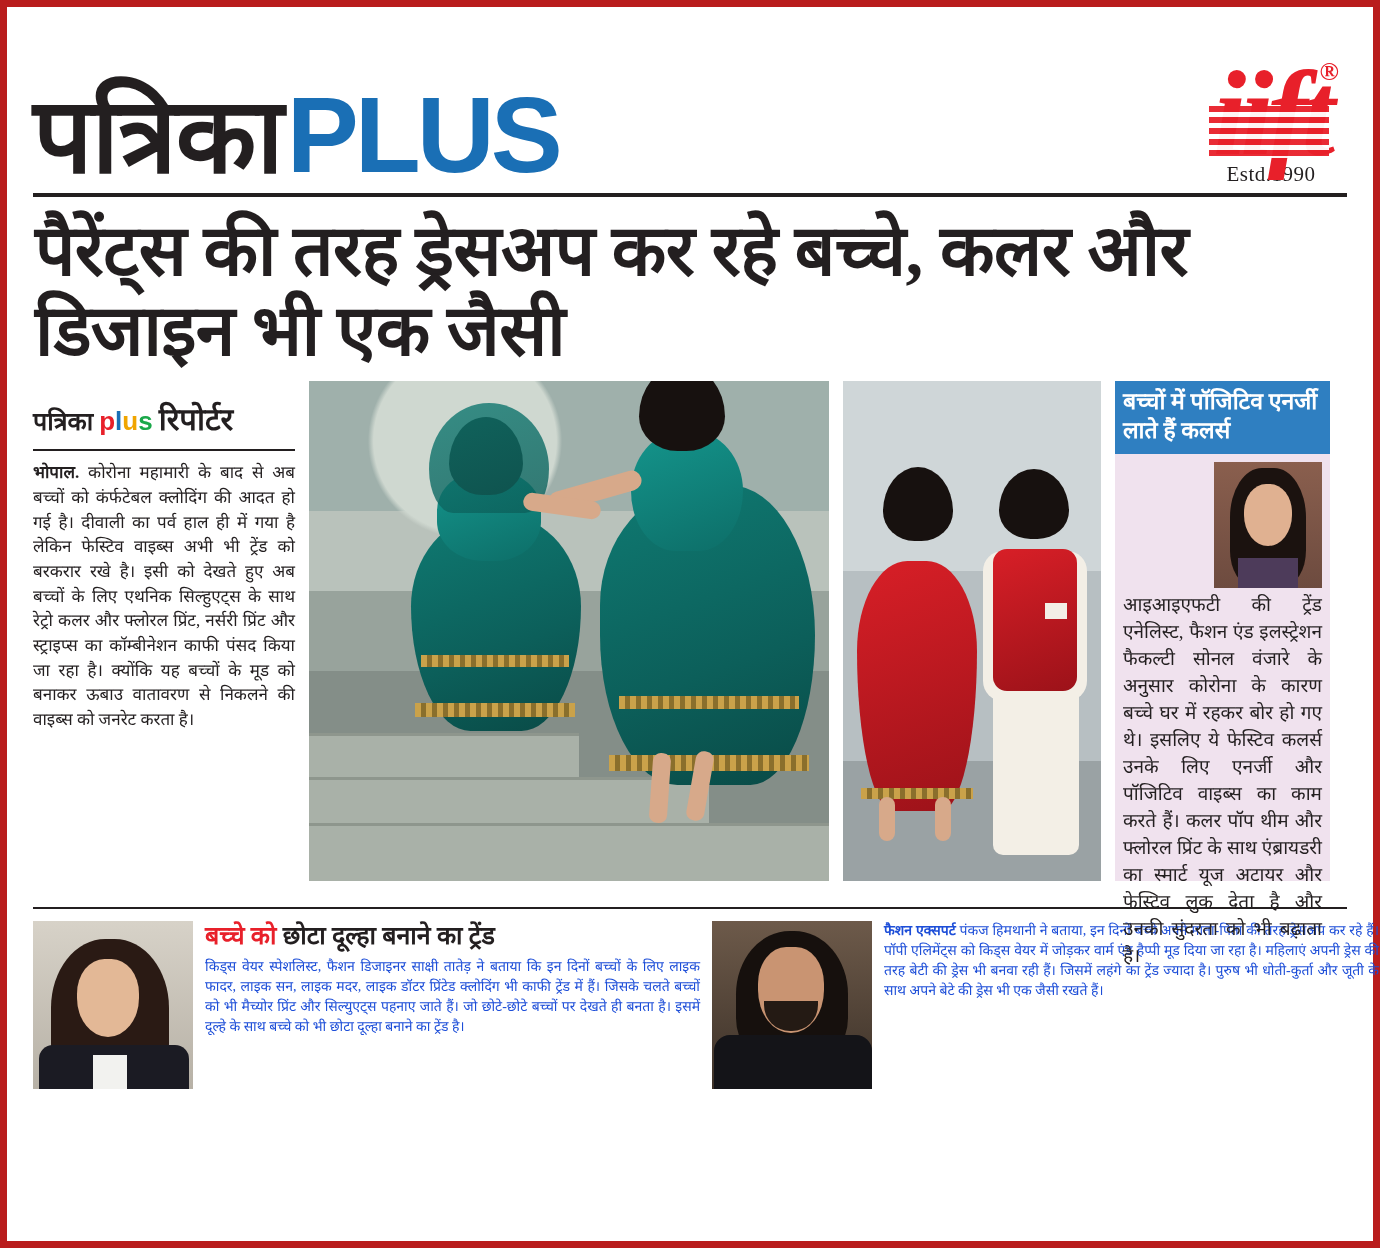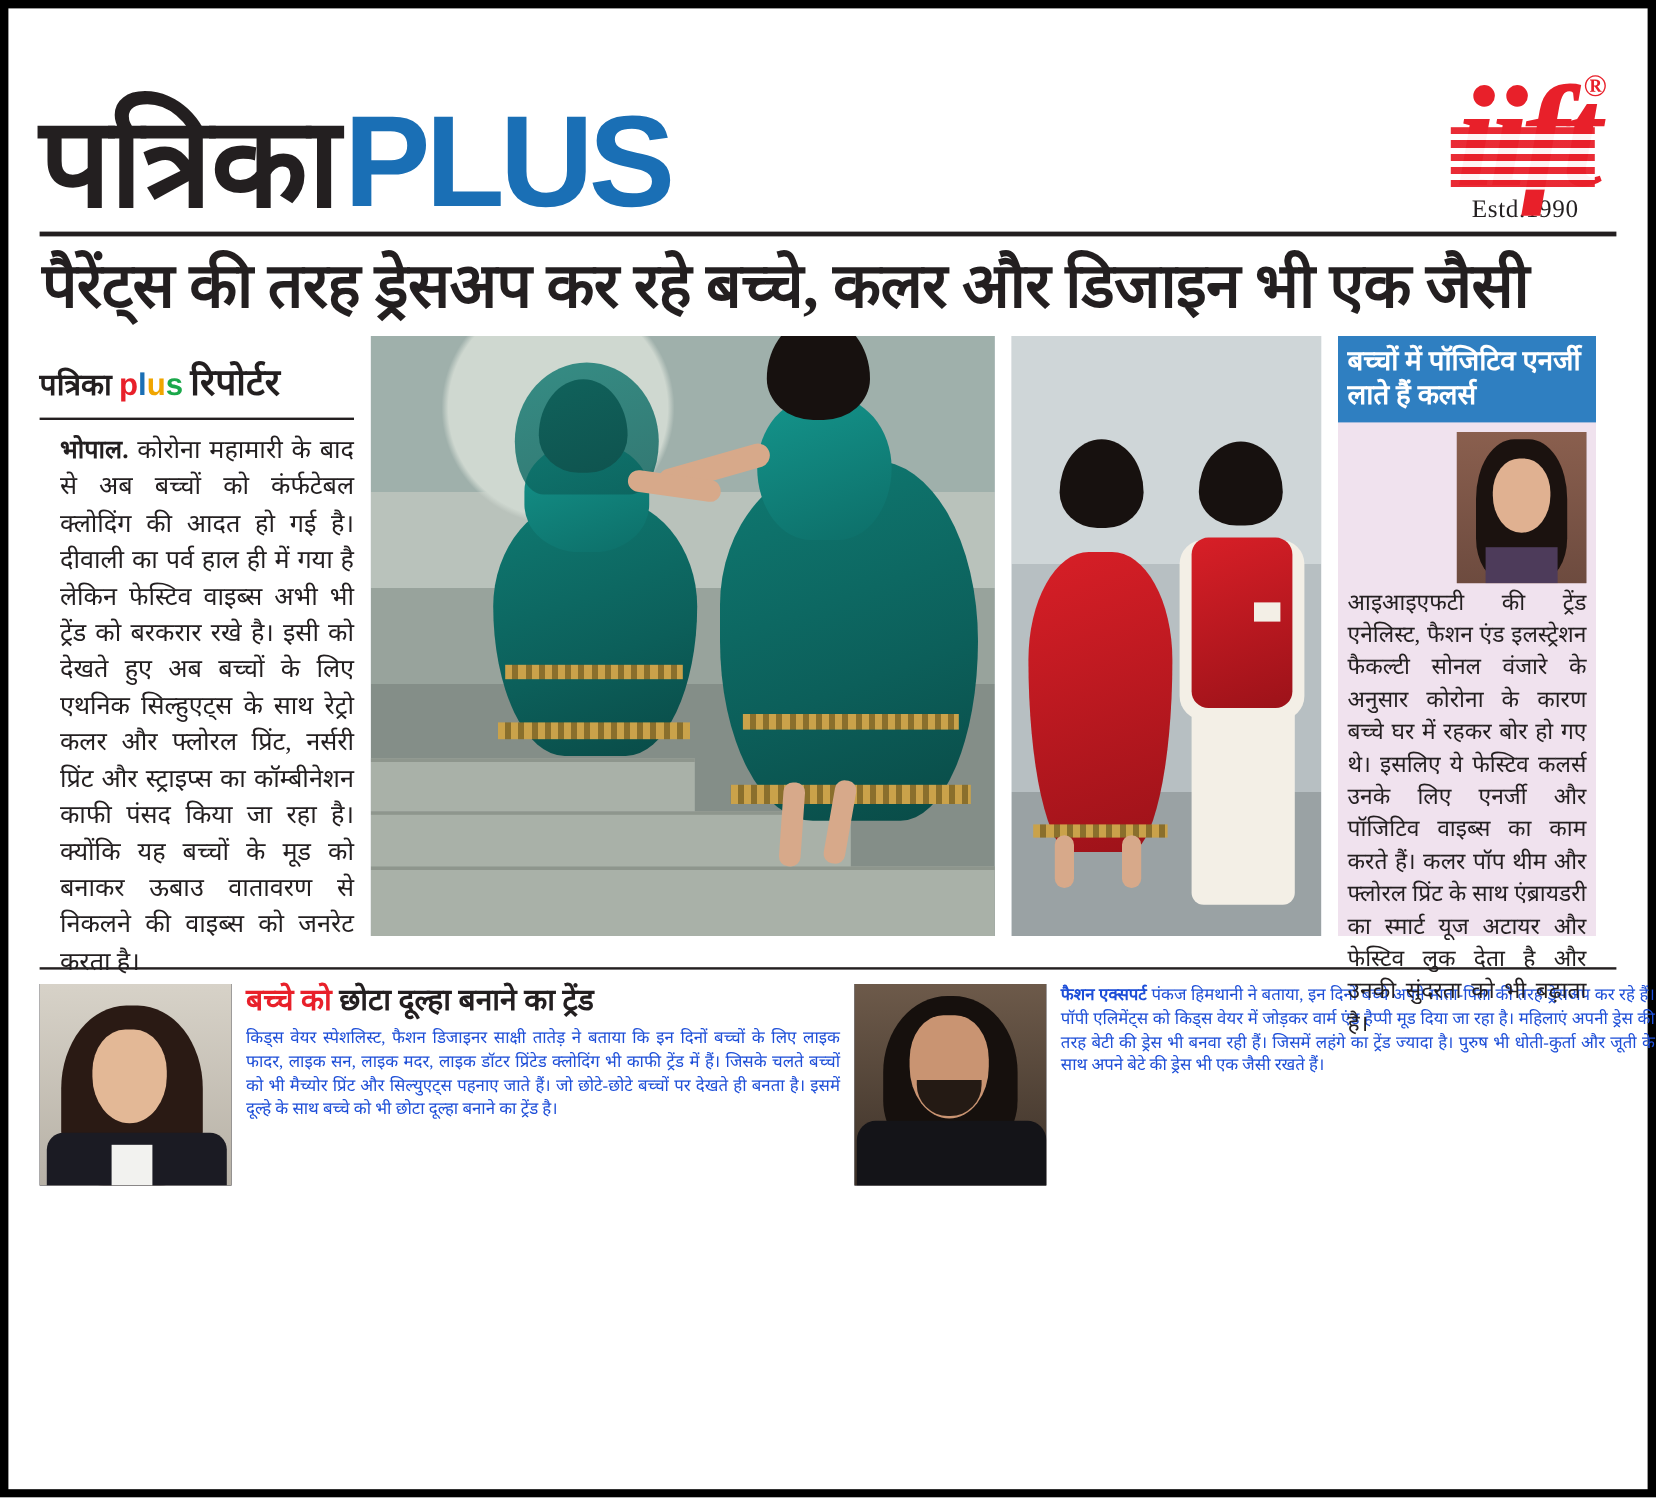--- a/index.html
+++ b/index.html
@@ -6,21 +6,21 @@
   html, body { margin:0; padding:0; }
   body {
     width:1380px; height:1248px;
     background:#ffffff;
     font-family:"Liberation Sans", sans-serif;
     overflow:hidden;
   }
   .page {
     position:relative;
     width:1380px; height:1248px;
-    border:7px solid #000000;
+    border:7px solid #b91c1c;
     background:#fff;
   }
   .inner { position:relative; width:100%; height:100%; padding:10px 26px 8px 26px; }
 
   
   .masthead {
     display:flex; align-items:flex-end; justify-content:space-between;
     height:170px; padding-top:18px;
   }
   .logo-left { display:flex; align-items:baseline; }
@@ -54,21 +54,21 @@
   .iift-estd {
     font-family:"Liberation Serif", serif;
     font-size:21px; color:#231f20; letter-spacing:0.5px; margin-top:-6px;
   }
   .rule-thick { height:4px; background:#231f20; margin-top:6px; }
 
   
   .headline {
     font-family:"Liberation Serif", serif;
     font-weight:bold; color:#231f20;
-    font-size:52px; line-height:1.13;
+    font-size:71px; line-height:1.13;
     padding:14px 2px 10px 2px;
     letter-spacing:-0.5px;
   }
 
   
   .main-grid {
     display:grid;
     grid-template-columns: 262px 520px 258px 215px;
     gap:14px;
     height:500px;
@@ -84,23 +84,22 @@
     margin-top:16px; padding-bottom:10px;
     border-bottom:2px solid #231f20;
   }
   .byline .b1 { font-family:"Liberation Serif",serif; font-weight:bold; font-size:25px; color:#231f20; }
   .byline .b2 { font-family:"Liberation Sans",sans-serif; font-weight:bold; font-size:26px; }
   .byline .b2 .p1{color:#e8202a;} .byline .b2 .p2{color:#1a6fb5;} .byline .b2 .p3{color:#f0a500;} .byline .b2 .p4{color:#1aa84a;}
   .byline .b3 { font-family:"Liberation Serif",serif; font-weight:bold; font-size:31px; color:#231f20; }
   .body-text {
     margin-top:10px;
     font-family:"Liberation Serif", serif;
-    font-size:21px; line-height:1.45; color:#231f20;
+    font-size:17px; line-height:1.45; color:#231f20;
     text-align:justify;
-    margin-left:17px;
   }
   .body-text b { font-weight:bold; }
 
   
   .photo { position:relative; overflow:hidden; background:#b9c3c8; }
   .photo-main { height:500px; }
   .photo-two { height:500px; }
 
   
   .sidebox { background:#f0e2ee; height:500px; position:relative; }

